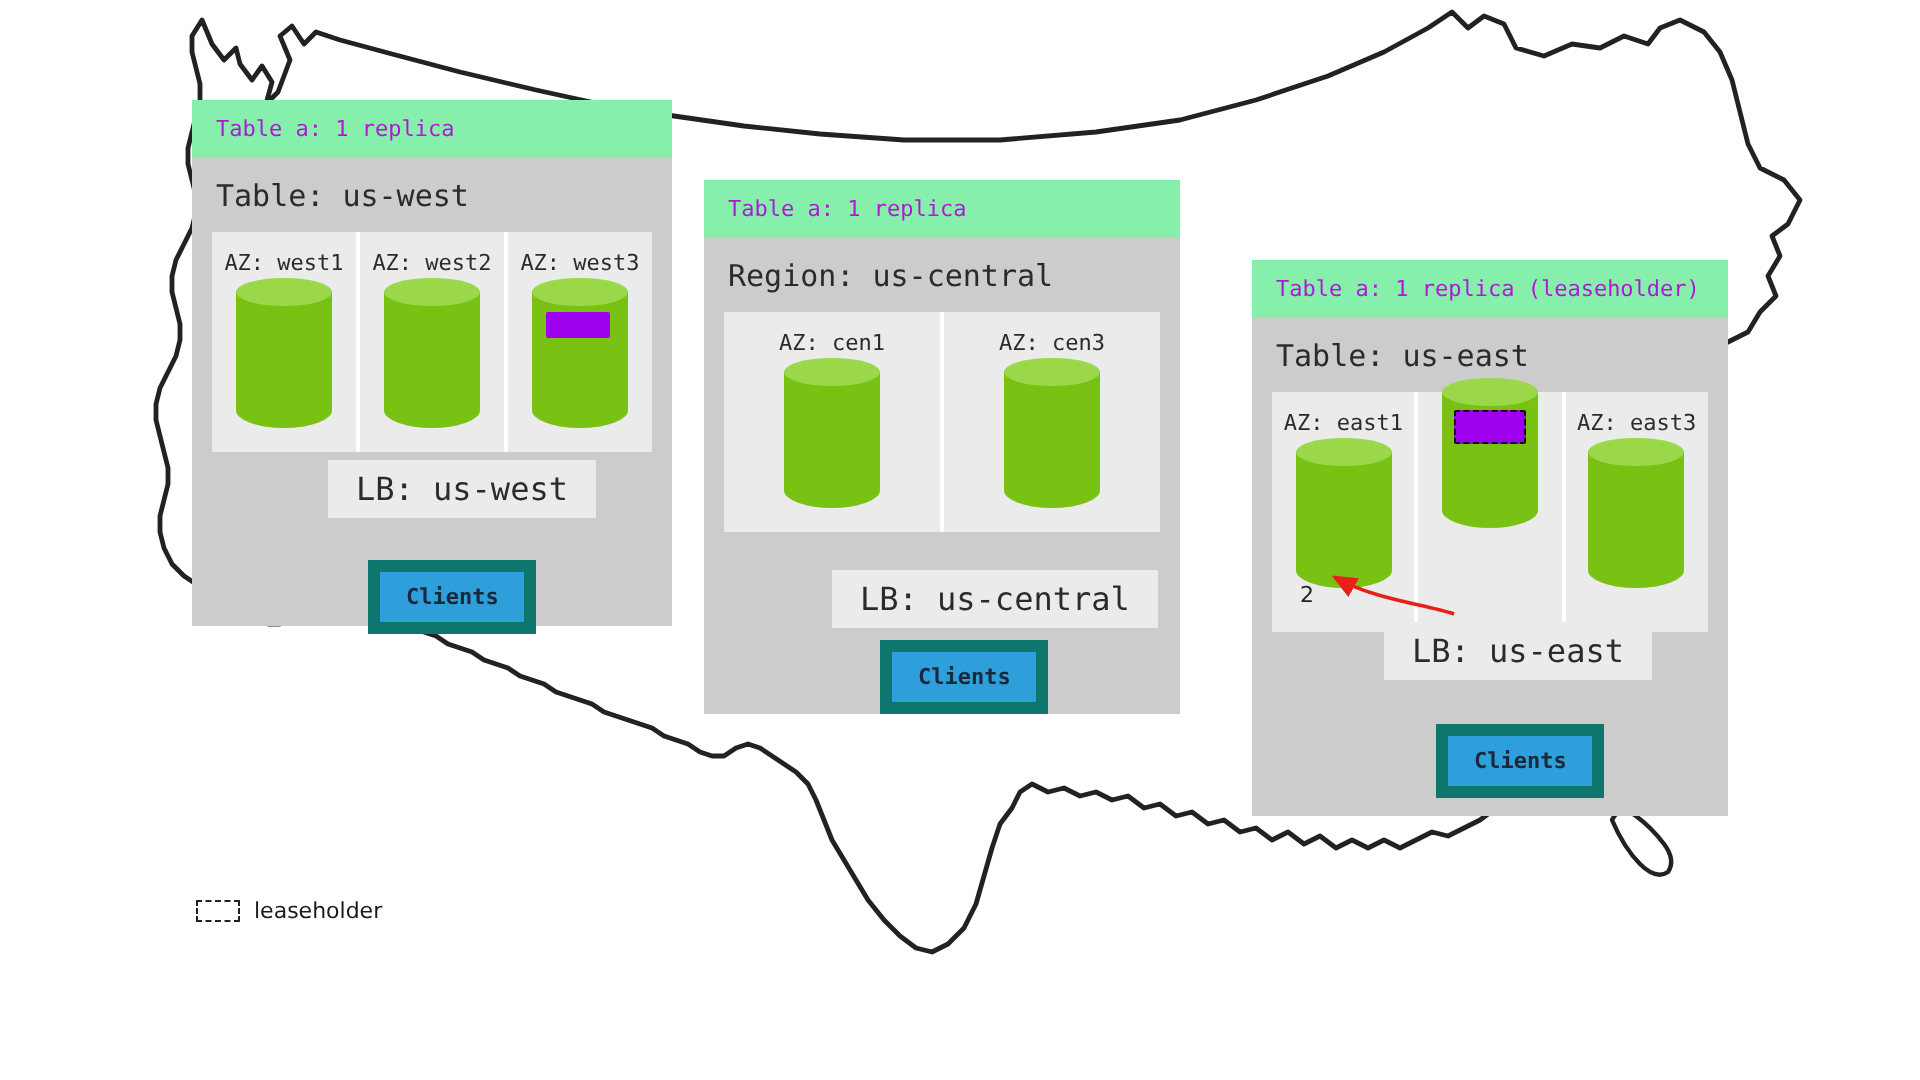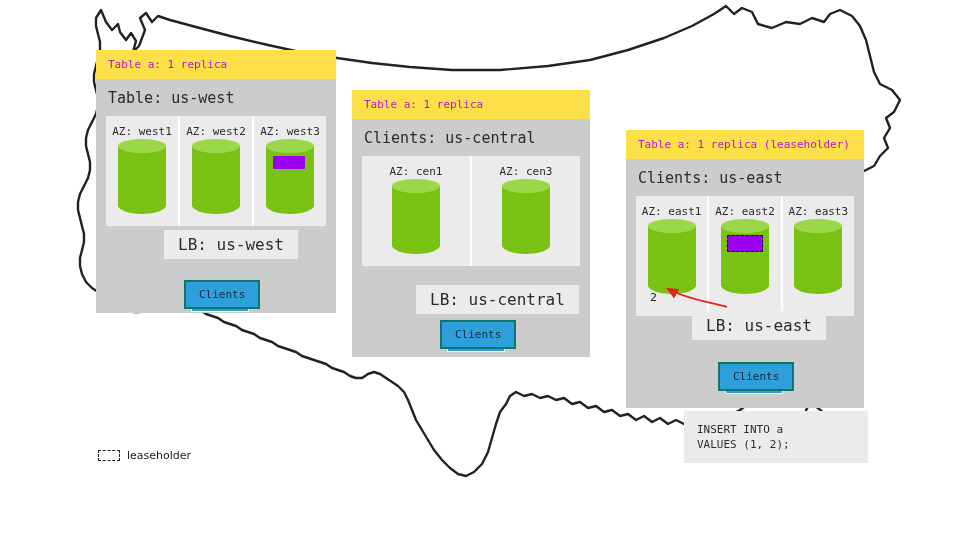--- a/index.html
+++ b/index.html
@@ -9,21 +9,21 @@
     font-family:"DejaVu Sans Mono","Liberation Mono",monospace;
   }
   #stage{position:absolute;left:0;top:0;width:960px;height:540px;}
 
   
   #usmap{position:absolute;left:0;top:0;width:960px;height:540px;}
 
   
   .region{position:absolute;}
   .tbl-strip{
-    background:#fde047;
+    background:#86efac;
     color:#b317d6;
     font-size:11px;
     line-height:11px;
     padding:9px 0 9px 12px;
     letter-spacing:0px;
     white-space:nowrap;
   }
   .region-body{background:#cccccc;position:relative;}
   .region-title{
     color:#2b2b2b;font-size:15px;line-height:15px;
@@ -68,21 +68,22 @@
   
   .clients{position:absolute;}
   .clients .card{
     position:absolute;background:#2f9fdc;border:1px solid #e8f4fb;
     box-sizing:border-box;
   }
   .clients .card.front{
     position:relative;display:flex;align-items:center;justify-content:center;
     color:#17293a;font-size:11px;line-height:11px;
     padding:7px 13px;white-space:nowrap;background:#2f9fdc;
-    border:2px solid #0f766e;
+    border:6px solid #0f766e;
+    font-weight:bold;
   }
 
   
   .sqlbox{
     position:absolute;background:#ebebeb;color:#2b2b2b;
     font-size:11px;line-height:15px;padding:11px 13px;white-space:pre;
   }
 
   
   .legend{position:absolute;display:flex;align-items:center;gap:7px;}
@@ -196,21 +197,21 @@
     <div class="clients" style="left:88px;top:230px;">
       <div class="card" style="left:7px;top:7px;width:58px;height:25px;"></div>
       <div class="card" style="left:4px;top:4px;width:58px;height:25px;"></div>
       <div class="card front">Clients</div>
     </div>
   </div>
 
   <div class="region" style="left:352px;top:90px;width:238px;">
     <div class="tbl-strip">Table a: 1 replica</div>
     <div class="region-body" style="height:238px;">
-      <div class="region-title">Clients: us-central</div>
+      <div class="region-title">Region: us-central</div>
       <div class="az-row" style="height:110px;">
         <div class="az">
           <div class="az-label">AZ: cen1</div>
           <div class="cyl-wrap">
             <div class="cyl" style="width:48px;height:68px;">
               <div class="body"></div>
               <div class="top"></div>
             </div>
           </div>
         </div>
@@ -229,33 +230,32 @@
     <div class="clients" style="left:88px;top:230px;">
       <div class="card" style="left:7px;top:7px;width:58px;height:25px;"></div>
       <div class="card" style="left:4px;top:4px;width:58px;height:25px;"></div>
       <div class="card front">Clients</div>
     </div>
   </div>
 
   <div class="region" style="left:608px;top:130px;width:238px;margin-left:18px;">
     <div class="tbl-strip">Table a: 1 replica (leaseholder)</div>
     <div class="region-body" style="height:249px;">
-      <div class="region-title">Clients: us-east</div>
+      <div class="region-title">Table: us-east</div>
       <div class="az-row" style="height:120px;">
         <div class="az">
           <div class="az-label">AZ: east1</div>
           <div class="cyl-wrap">
             <div class="cyl" style="width:48px;height:68px;">
               <div class="body"></div>
               <div class="top"></div>
             </div>
           </div>
         </div>
         <div class="az">
-          <div class="az-label">AZ: east2</div>
           <div class="cyl-wrap">
             <div class="cyl" style="width:48px;height:68px;">
               <div class="body"></div>
               <div class="top"></div>
               <div class="repl lease" style="left:6px;top:9px;width:34px;height:15px;"></div>
             </div>
           </div>
         </div>
         <div class="az">
           <div class="az-label">AZ: east3</div>
@@ -269,22 +269,20 @@
       </div>
     </div>
     <div class="lb" style="left:66px;top:181px;">LB: us-east</div>
     <div class="clients" style="left:92px;top:232px;">
       <div class="card" style="left:7px;top:7px;width:58px;height:25px;"></div>
       <div class="card" style="left:4px;top:4px;width:58px;height:25px;"></div>
       <div class="card front">Clients</div>
     </div>
   </div>
 
-  <div class="sqlbox" style="left:684px;top:411px;width:158px;">INSERT INTO a
-VALUES (1, 2);</div>
 
   <svg id="arrow-layer" viewBox="0 0 960 540">
     <defs>
       <marker id="ahead" markerWidth="7" markerHeight="7" refX="5.6" refY="3" orient="auto">
         <path d="M0,0 L7,3 L0,6 Z" fill="#e8201a"></path>
       </marker>
     </defs>
     <path d="M727,307 C712,302 688,300 668,289" fill="none" stroke="#e8201a" stroke-width="1.8" marker-end="url(#ahead)"></path>
   </svg>
   <div class="anno-num" style="left:650px;top:292px;">2</div>

